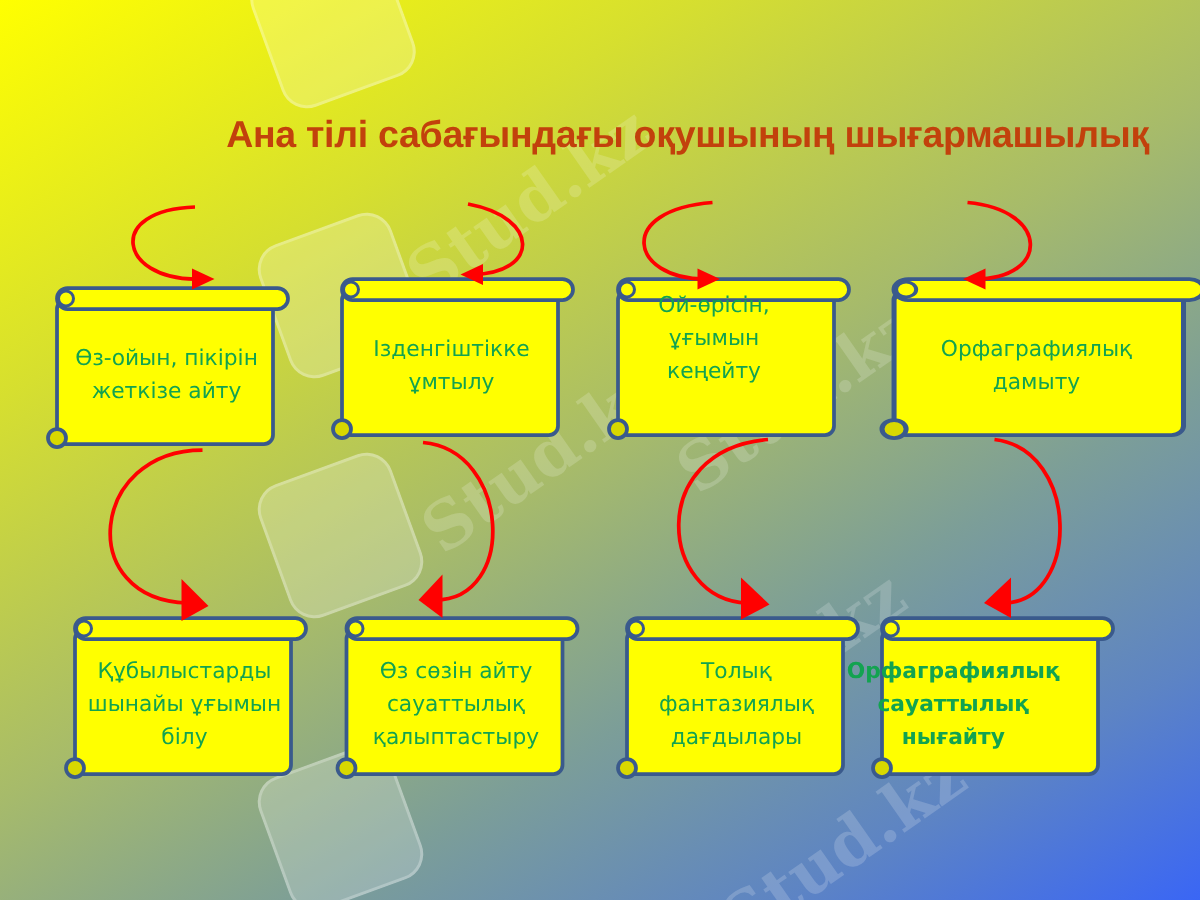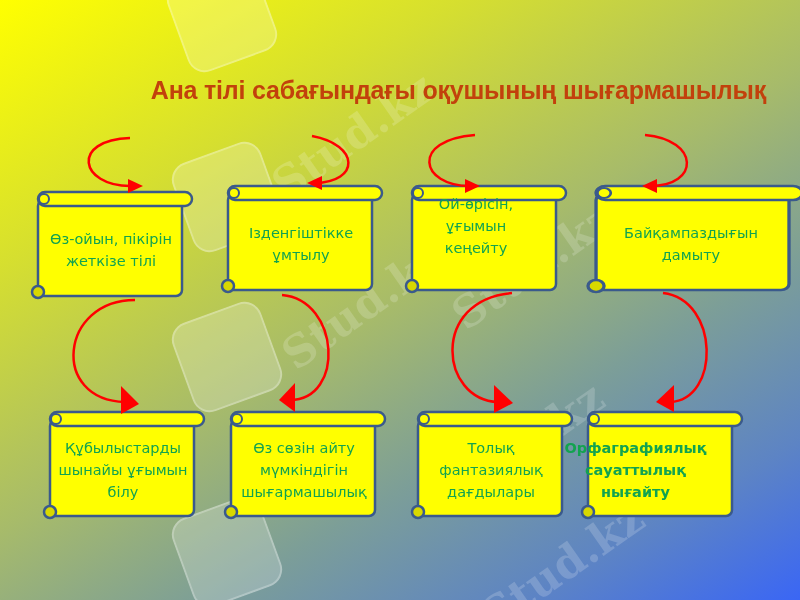--- a/index.html
+++ b/index.html
@@ -95,36 +95,36 @@
     <polygon points="657,179 642,186 657,193"></polygon>
 
     <polygon points="121,386 139,404 121,414"></polygon>
     <polygon points="295,383 279,400 295,412"></polygon>
     <polygon points="494,385 513,403 494,413"></polygon>
     <polygon points="674,385 656,402 674,412"></polygon>
   </g>
 </svg>
 
 <div class="scroll" style="left:32px;top:188px;width:158px;height:112px;">
-  <div class="text">Өз-ойын, пікірін жеткізе тілі</div>
+  <div class="text">Өз-ойын, пікірін жеткізе айту</div>
 </div>
 <div class="scroll" style="left:222px;top:182px;width:158px;height:112px;">
   <div class="text">Ізденгіштікке ұмтылу</div>
 </div>
 <div class="scroll" style="left:406px;top:164px;width:140px;height:112px;">
   <div class="text">Ой-өрісін, ұғымын кеңейту</div>
 </div>
 <div class="scroll" style="left:588px;top:182px;width:206px;height:112px;">
-  <div class="text">Байқампаздығын дамыту</div>
+  <div class="text">Орфаграфиялық дамыту</div>
 </div>
 
 <div class="scroll" style="left:44px;top:408px;width:158px;height:112px;">
   <div class="text">Құбылыстарды шынайы ұғымын білу</div>
 </div>
 <div class="scroll" style="left:225px;top:408px;width:158px;height:112px;">
-  <div class="text">Өз сөзін айту мүмкіндігін шығармашылық</div>
+  <div class="text">Өз сөзін айту сауаттылық қалыптастыру</div>
 </div>
 <div class="scroll" style="left:412px;top:408px;width:158px;height:112px;">
   <div class="text">Толық фантазиялық дағдылары</div>
 </div>
 <div class="scroll" style="left:553px;top:408px;width:165px;height:112px;font-weight:bold;">
   <div class="text">Орфаграфиялық сауаттылық нығайту</div>
 </div>
 
 </body></html>

